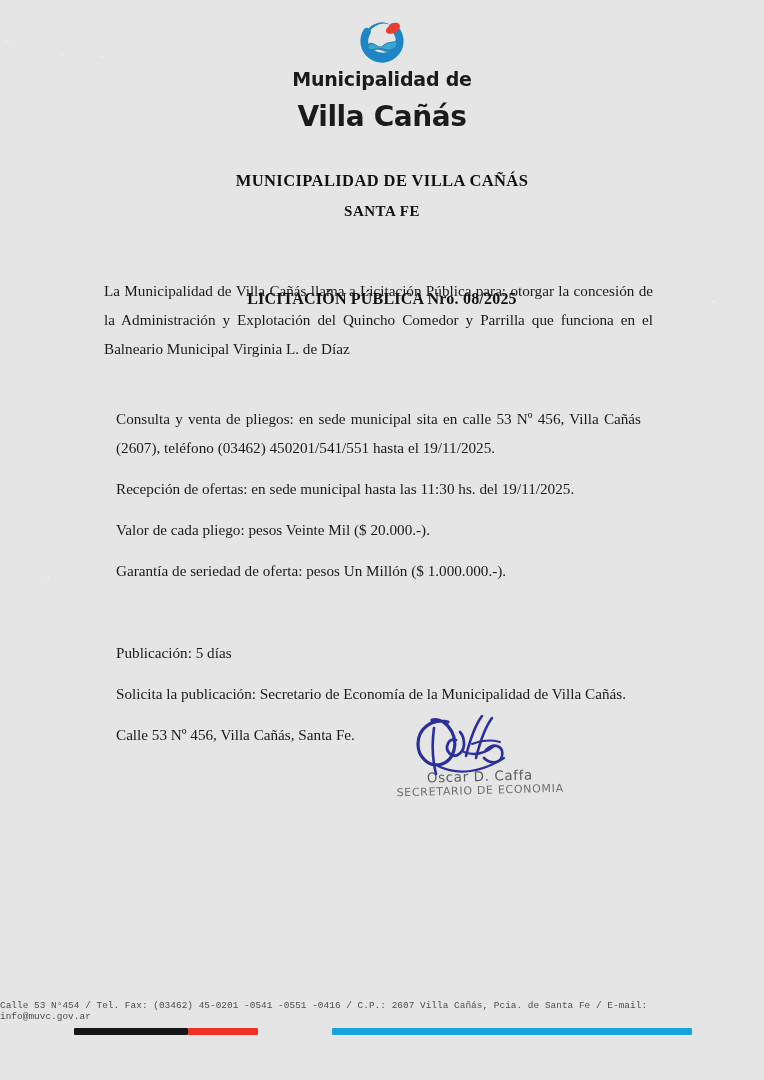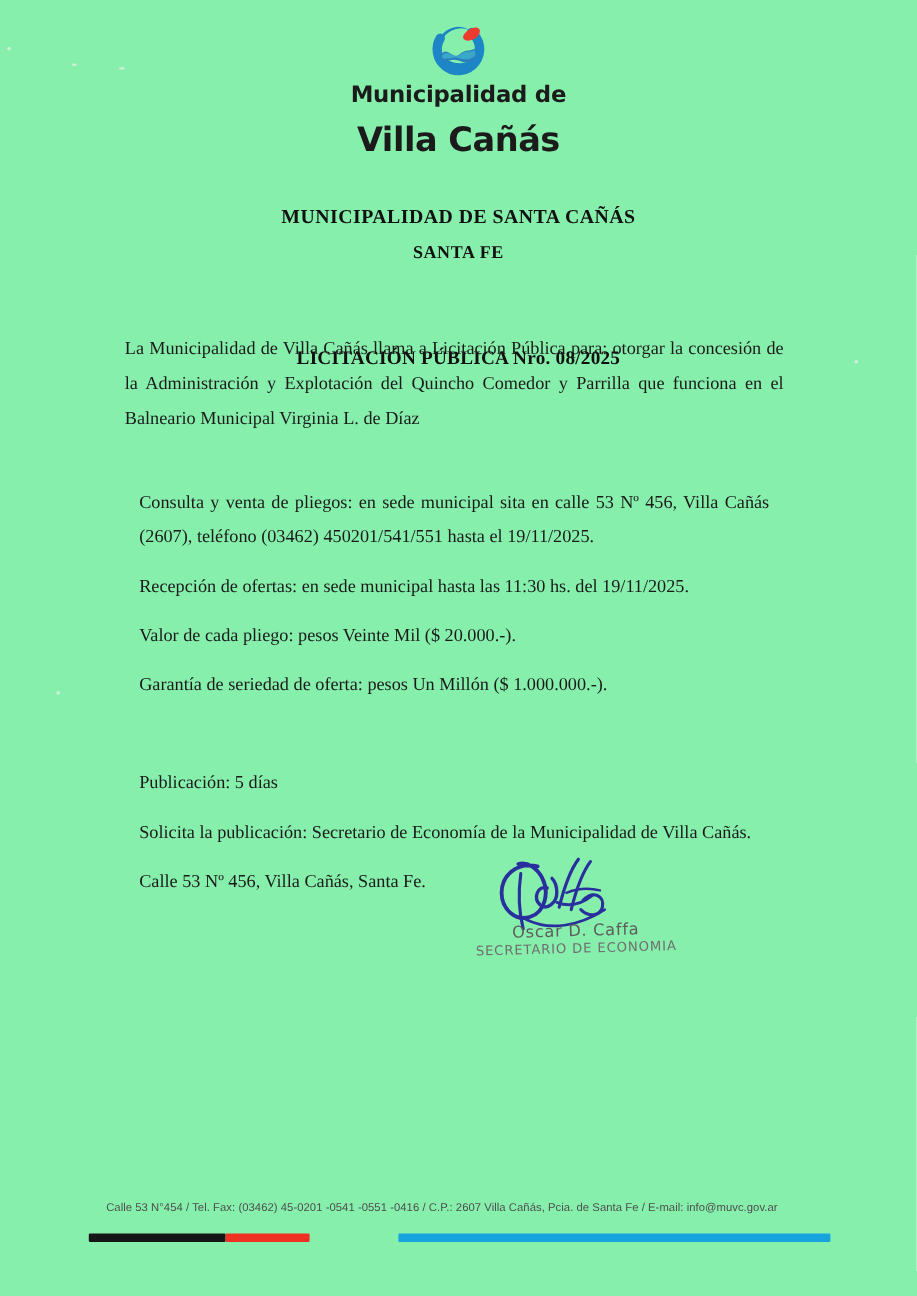--- a/index.html
+++ b/index.html
@@ -10,21 +10,21 @@
   }
   body {
     font-family: "Liberation Serif", serif;
     color: #1a1a1a;
   }
   .page {
     position: relative;
     width: 764px;
     height: 1080px;
     margin: 0 auto;
-    background: #86efac;
+    background: #e5e5e5;
     overflow: hidden;
   }
 
   
   .letterhead {
     position: absolute;
     top: 14px;
     left: 0;
     width: 764px;
     text-align: center;
@@ -160,22 +160,22 @@
     color: #6f6f6f;
     display: block;
   }
 
   
   .footer-text {
     position: absolute;
     left: 0;
     top: 1000px;
     width: 648px;
-    text-align: right;
-    font-family: Liberation Sans, sans-serif;
+    text-align: left;
+    font-family: Liberation Mono, monospace;
     font-size: 9.4px;
     letter-spacing: 0.05px;
     color: #4d4d4d;
   }
   .footer-bars {
     position: absolute;
     left: 0;
     top: 1028px;
     width: 764px;
     height: 8px;
@@ -221,21 +221,21 @@
       <path d="M58 30 C64 19 78 14 83 19 C88 24 80 36 68 38 C61 39 56 36 58 30 Z" fill="#ee3b2f"></path>
     </svg>
 
     <div class="wordmark">
       <span class="wordmark-top">Municipalidad de</span>
       <span class="wordmark-bottom">Villa Cañás</span>
     </div>
   </div>
 
   <div class="heading-block">
-    <h1 class="doc-heading">MUNICIPALIDAD DE SANTA CAÑÁS</h1>
+    <h1 class="doc-heading">MUNICIPALIDAD DE VILLA CAÑÁS</h1>
     <h2 class="doc-subheading">SANTA FE</h2>
     <h2 class="doc-tender-no">LICITACIÓN PÚBLICA Nro. 08/2025</h2>
   </div>
 
   <div class="body-area">
 
     <p class="para para-justified">La Municipalidad de Villa Cañás llama a Licitación Pública para: otorgar la concesión de la Administración y Explotación del Quincho Comedor y Parrilla que funciona en el Balneario Municipal Virginia L. de Díaz</p>
 
     <div class="block-gap"></div>
 

